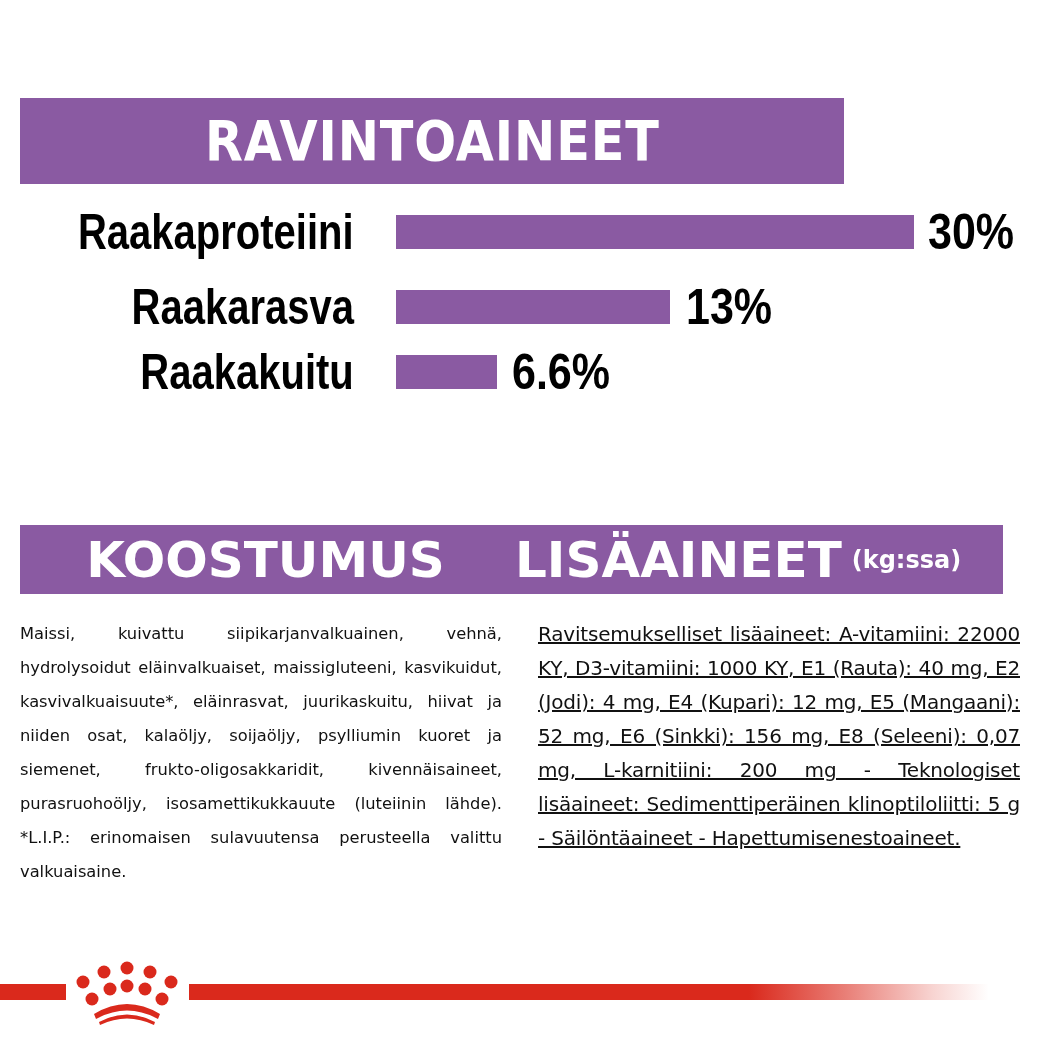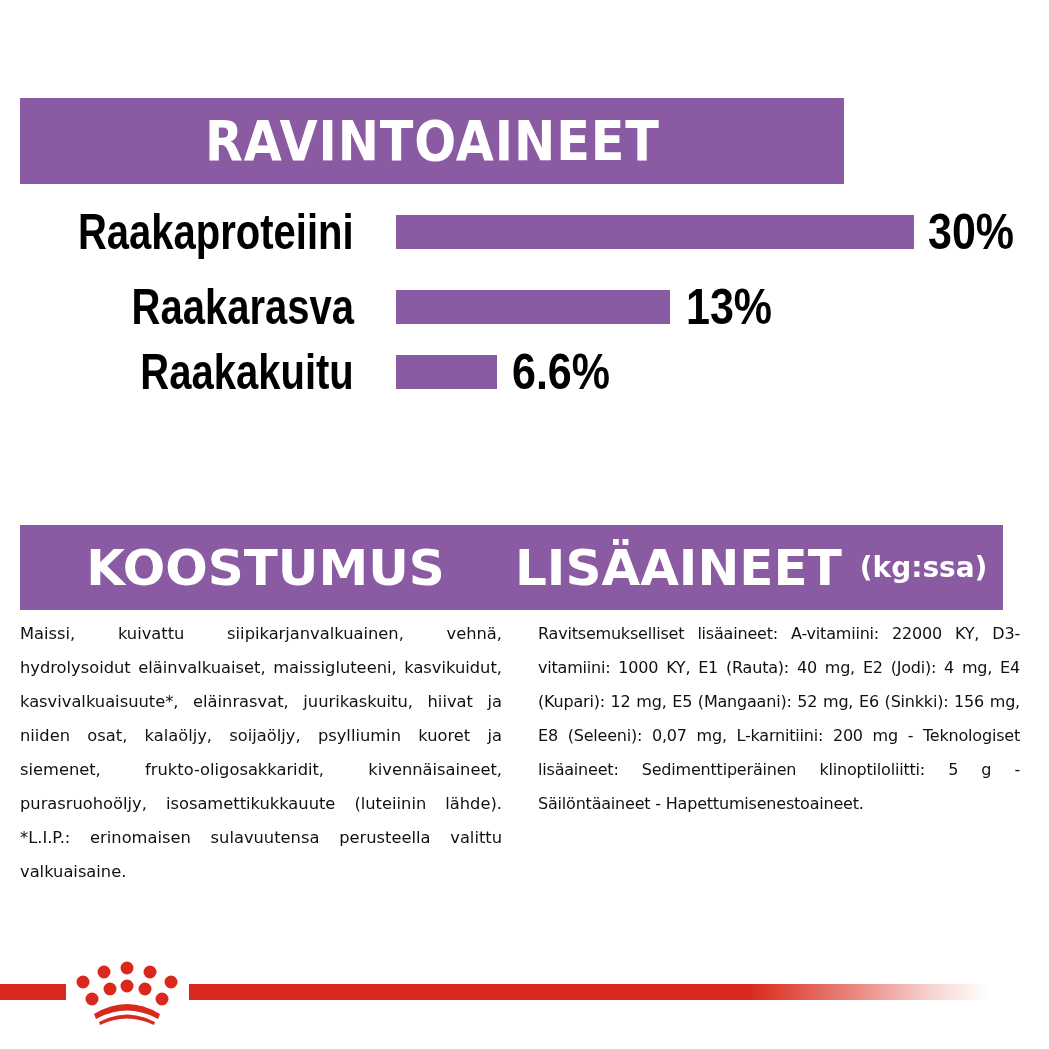--- a/index.html
+++ b/index.html
@@ -21,35 +21,35 @@
       white-space: nowrap; transform: scaleX(0.80); transform-origin: right center;
     }
     .nutrient-bar { position: absolute; left: 396px; top: 0; height: 34px; background: var(--purple); }
     .nutrient-value {
       position: absolute; top: -10px; height: 54px; line-height: 54px;
       color: #000; font-family: "Liberation Sans", sans-serif; font-weight: bold; font-size: 50px;
       white-space: nowrap; transform: scaleX(0.86); transform-origin: left center;
     }
 
     .panel-header {
-      position: absolute; top: 525px; height: 85px; background: var(--purple);
+      position: absolute; top: 525px; height: 69px; background: var(--purple);
       display: flex; align-items: center; justify-content: center; overflow: hidden;
     }
     .panel-title {
       color: #fff; font-family: "DejaVu Sans", sans-serif; font-weight: bold; font-size: 50px; line-height: 1;
       white-space: nowrap; display: inline-block;
     }
-    .panel-subtitle { font-size: 28px; margin-left: 18px; }
+    .panel-subtitle { font-size: 24px; margin-left: 10px; }
 
     .panel-text {
       position: absolute; top: 617px; width: 482px;
       font-family: "DejaVu Sans", sans-serif; font-size: 16.3px; line-height: 34px;
       color: #111; text-align: justify; text-align-last: left; margin: 0;
     }
-    .panel-text.condensed { font-size: 16px; letter-spacing: -0.2px; }
+    .panel-text.condensed { font-size: 20px; letter-spacing: -0.2px; text-decoration: underline; }
 
     .footer-line { position: absolute; top: 984px; height: 16px; }
     .footer-line.left { left: 0; width: 66px; background: var(--red); }
     .footer-line.right { left: 189px; width: 800px; background: linear-gradient(to right, var(--red) 0%, var(--red) 70%, rgba(218,41,28,0.6) 82%, rgba(218,41,28,0.2) 93%, rgba(255,255,255,0) 100%); }
     .logo { position: absolute; left: 74px; top: 960px; width: 108px; height: 72px; }
   </style>
 </head>
 <body>
 
 <div style="--purple:#8a5aa2; --red:#da291c; position:absolute; inset:0;">

